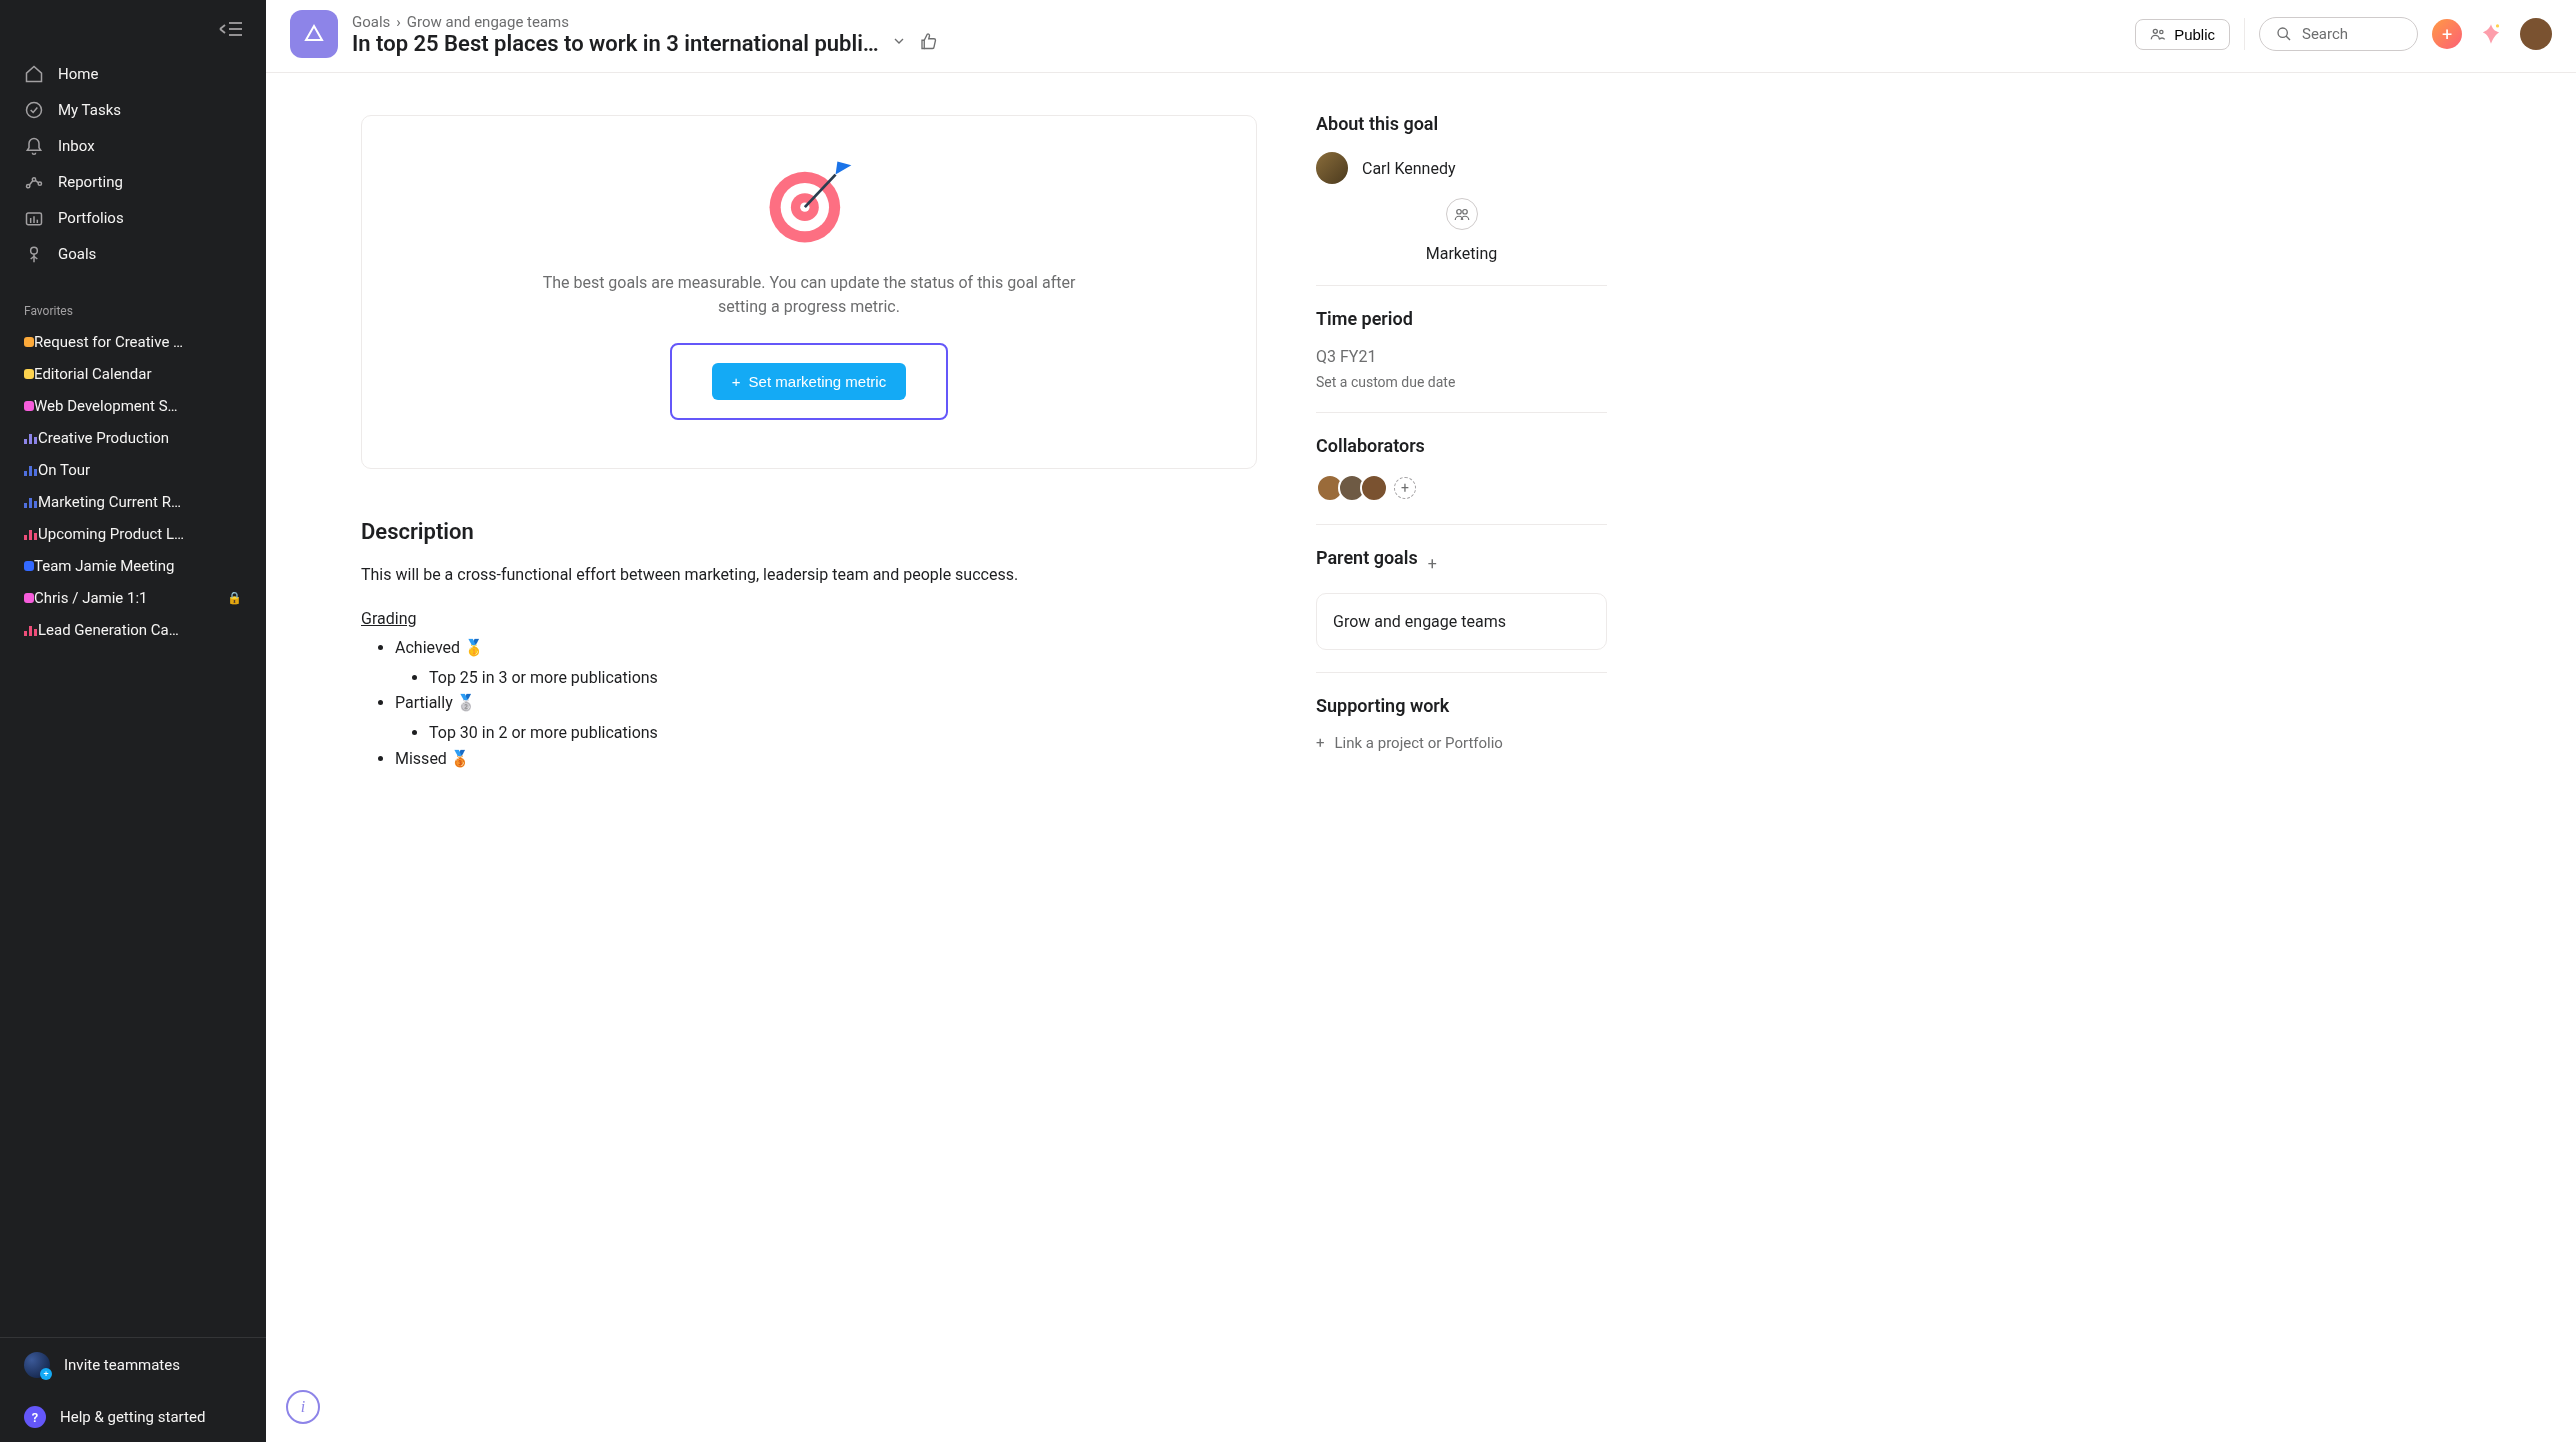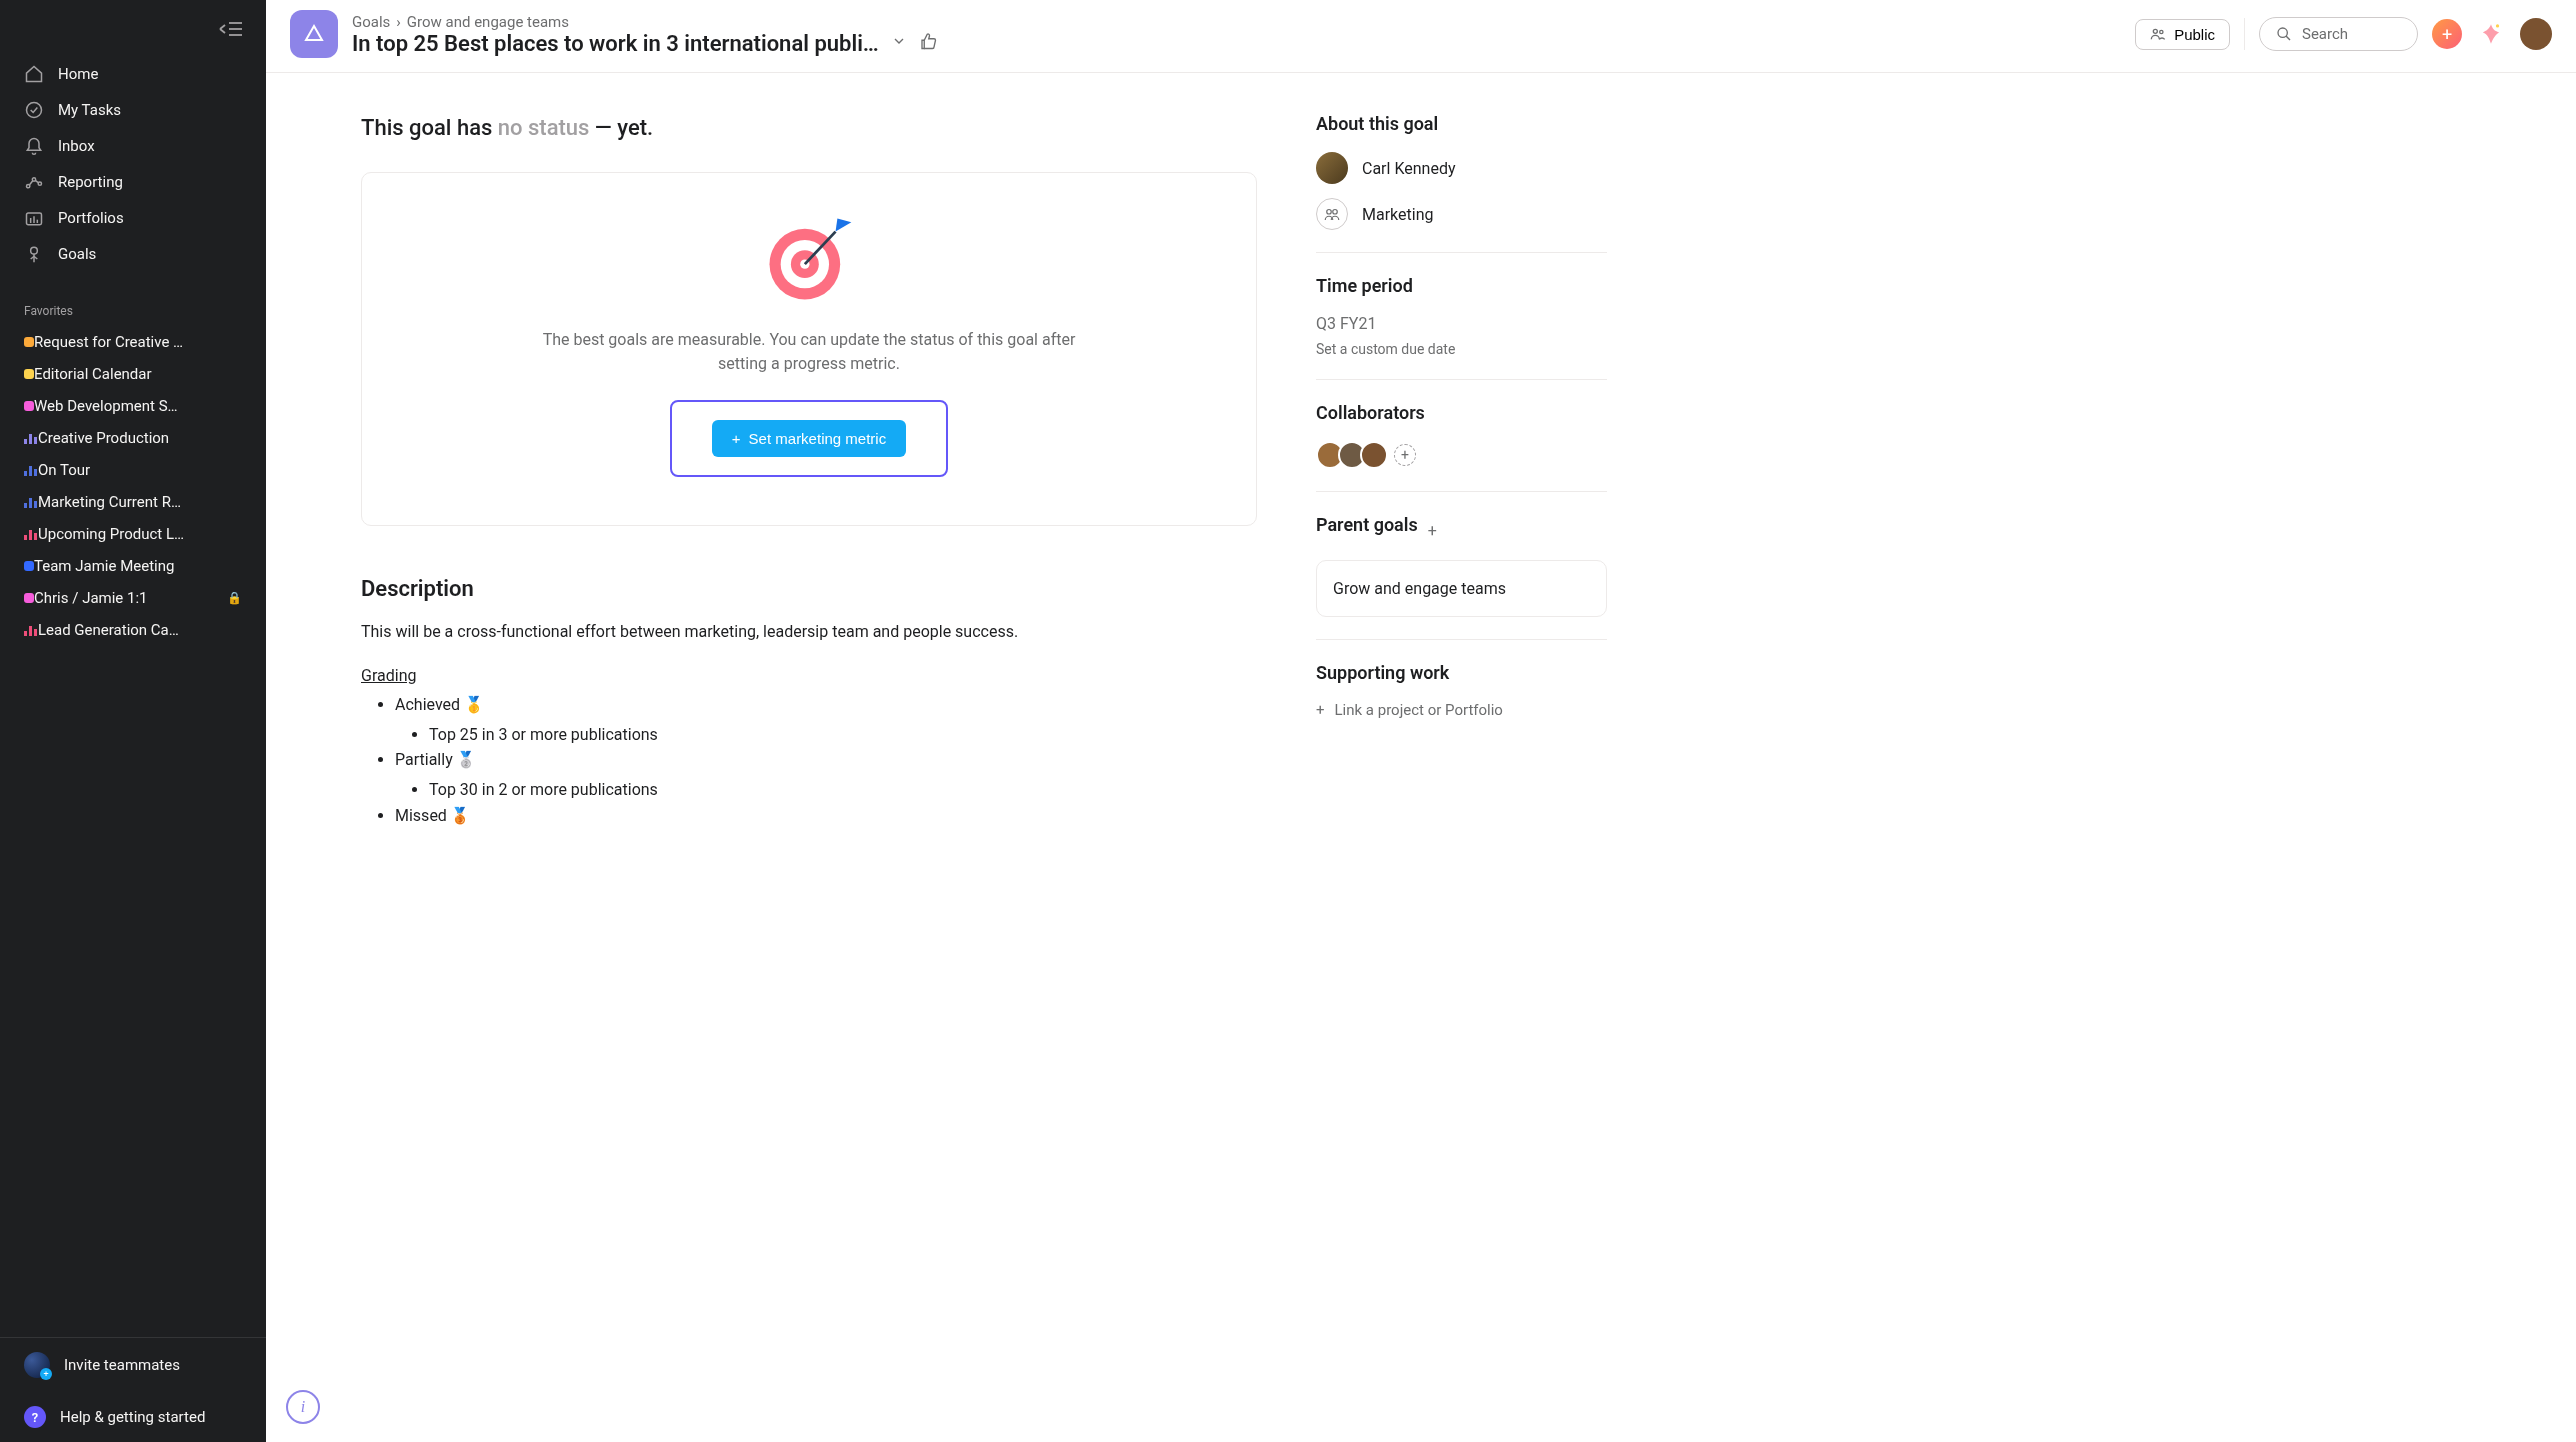--- a/index.html
+++ b/index.html
@@ -54,21 +54,21 @@
 .section-h { font-size: 22px; font-weight:600; margin-top: 50px; margin-bottom: 18px; }
 .desc-text { font-size: 16px; line-height:1.6; color:#1e1f21; }
 .desc-text .grading { text-decoration: underline; display:inline-block; margin-top: 18px;}
 .desc-text ul { list-style: disc; padding-left: 34px; margin-top:4px;}
 .desc-text ul ul { list-style: disc; padding-left: 34px;}
 
 .right-col { width: 317px; padding: 40px 26px 40px 0; }
 .r-h { font-size: 18px; font-weight:600; margin-bottom: 18px; }
 .owner-row { display:flex; align-items:center; gap:14px; font-size:16px; margin-bottom: 14px;}
 .owner-av { width:32px; height:32px; border-radius:50%; background:linear-gradient(135deg,#8a6d3b,#4b3a1e); }
-.team-row { display:flex; align-items:center; gap:14px; font-size:16px; margin-bottom:8px;}
+.team-row { display:flex; align-items:center; gap:14px; font-size:16px; margin-bottom:8px;flex-direction:column;}
 .team-av { width:32px; height:32px; border-radius:50%; border:1px solid #cfcbcb; display:flex; align-items:center; justify-content:center; color:#6d6e6f;}
 .hr { border:none; border-top:1px solid #edeae9; margin: 22px 0; }
 .tp-val { color:#6d6e6f; font-size:16px; margin-bottom:8px;}
 .tp-link { color:#6d6e6f; font-size:14px; cursor:pointer;}
 .collab-row { display:flex; align-items:center; gap:-6px;}
 .collab-av { width:28px; height:28px; border-radius:50%; margin-right:-6px; border:2px solid #fff;}
 .collab-add { width:22px; height:22px; border-radius:50%; border:1px dashed #a2a0a2; display:flex; align-items:center; justify-content:center; color:#6d6e6f; font-size:14px; margin-left:12px; cursor:pointer;}
 .parent-h-row { display:flex; align-items:center; gap:10px; margin-bottom:14px;}
 .parent-add { color:#6d6e6f; cursor:pointer; font-size:16px;}
 .parent-card { border:1px solid #edeae9; border-radius:10px; padding: 18px 16px; font-size:16px; cursor:pointer;}
@@ -279,21 +279,20 @@
         <svg width="26" height="26" viewBox="0 0 32 32">
             <path d="M16 4 C14 10 10 12 6 14 C12 16 14 22 16 28 C18 22 22 16 26 14 C20 12 18 10 16 4 Z" fill="#fd9eab"></path>
             <circle cx="24" cy="6" r="2" fill="#ffd24f"></circle>
           </svg>
       </div>
       <div class="avatar"></div>
     </div>
 
     <div class="content">
       <div class="center-col">
-        <h2 class="status-h"><span>This goal has </span><span class="nostatus">no status</span><span> — yet.</span></h2>
 
         <div class="empty-card">
           <svg class="target-svg" viewBox="0 0 100 100">
             <circle cx="45" cy="55" r="38" fill="#fd6f82"></circle>
             <circle cx="45" cy="55" r="26" fill="#fff"></circle>
             <circle cx="45" cy="55" r="15" fill="#fd6f82"></circle>
             <circle cx="45" cy="55" r="5" fill="#fff"></circle>
             <line x1="45" y1="55" x2="78" y2="20" stroke="#2c3e50" stroke-width="3"></line>
             <polygon points="78,20 95,10 80,6" fill="#1a73e8"></polygon>
           </svg>

